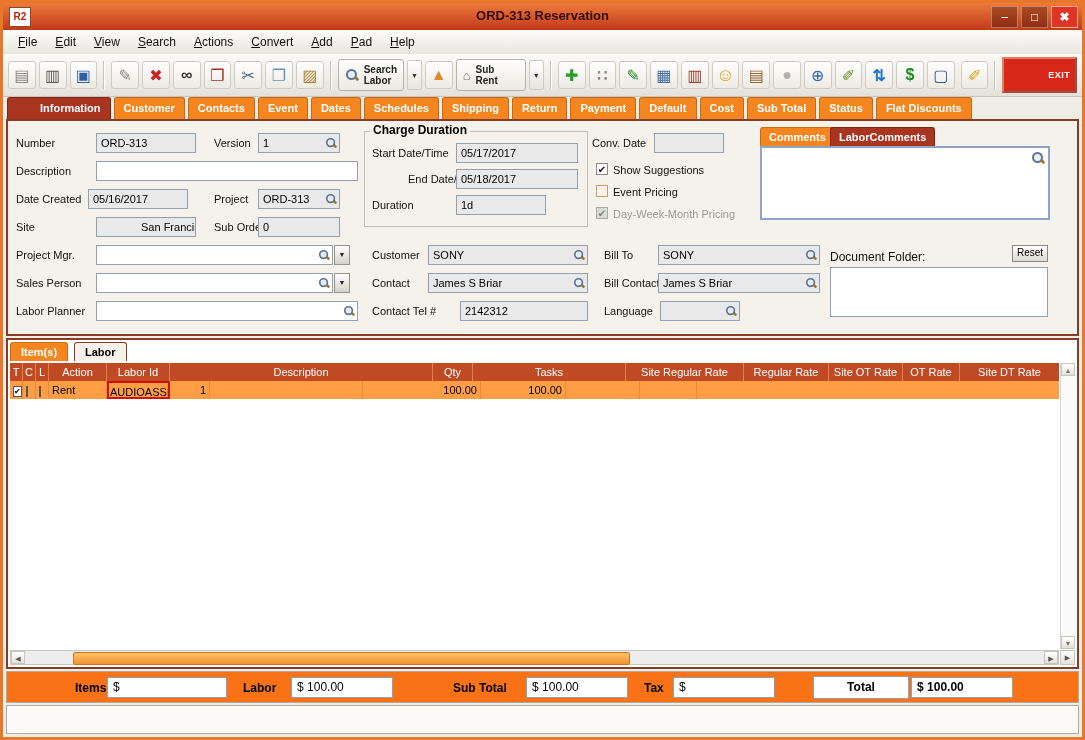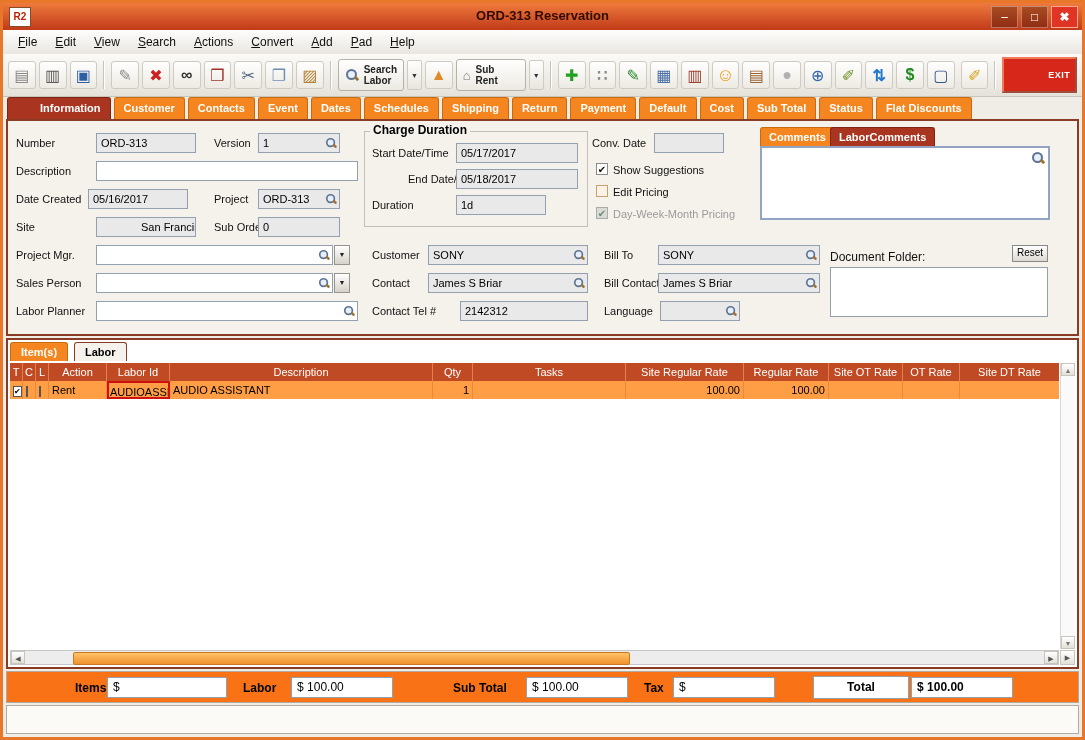--- a/index.html
+++ b/index.html
@@ -268,21 +268,21 @@
     <div class="fld" style="left:448px;top:48px;width:122px;">05/18/2017</div>
     <span class="lbl" style="left:364px;top:78px;">Duration</span>
     <div class="fld" style="left:448px;top:74px;width:90px;">1d</div>
 
     <span class="lbl" style="left:584px;top:16px;">Conv. Date</span>
     <div class="fld" style="left:646px;top:12px;width:70px;"></div>
 
     <span class="cb" style="left:588px;top:42px;"><span>✔</span></span>
     <span class="lbl" style="left:605px;top:43px;">Show Suggestions</span>
     <span class="cb tan" style="left:588px;top:64px;"></span>
-    <span class="lbl" style="left:605px;top:65px;">Edit Pricing</span>
+    <span class="lbl" style="left:605px;top:65px;">Event Pricing</span>
     <span class="cb dis" style="left:588px;top:86px;"><span>✔</span></span>
     <span class="lbl dim" style="left:605px;top:87px;">Day-Week-Month Pricing</span>
 
     <span class="ctab" style="left:752px;top:6px;">Comments</span>
     <span class="ctab sel" style="left:822px;top:6px;">LaborComments</span>
     <div class="commentbox" style="left:752px;top:25px;width:286px;height:70px;">
       <span></span>
       <span class="mag"></span>
     </div>
 
@@ -325,21 +325,20 @@
       <span class="th c-otr">OT Rate</span>
       <span class="th c-sdtr">Site DT Rate</span>
     </div>
 
     <div class="trow">
       <span class="td c-t"><span class="rowcb"><span>✔</span></span></span>
       <span class="td c-c"><span class="rowcb"></span></span>
       <span class="td c-l"><span class="rowcb"></span></span>
       <span class="td c-action">Rent</span>
       <span class="td c-laborid selcell">AUDIOASSI...</span>
-      <span class="td c-desc">AUDIO ASSISTANT</span>
       <span class="td c-qty num">1</span>
       <span class="td c-tasks"></span>
       <span class="td c-srr num">100.00</span>
       <span class="td c-rr num">100.00</span>
       <span class="td c-sotr num"></span>
       <span class="td c-otr num"></span>
       <span class="td c-sdtr num"></span>
     </div>
 
     <div class="vscroll">

